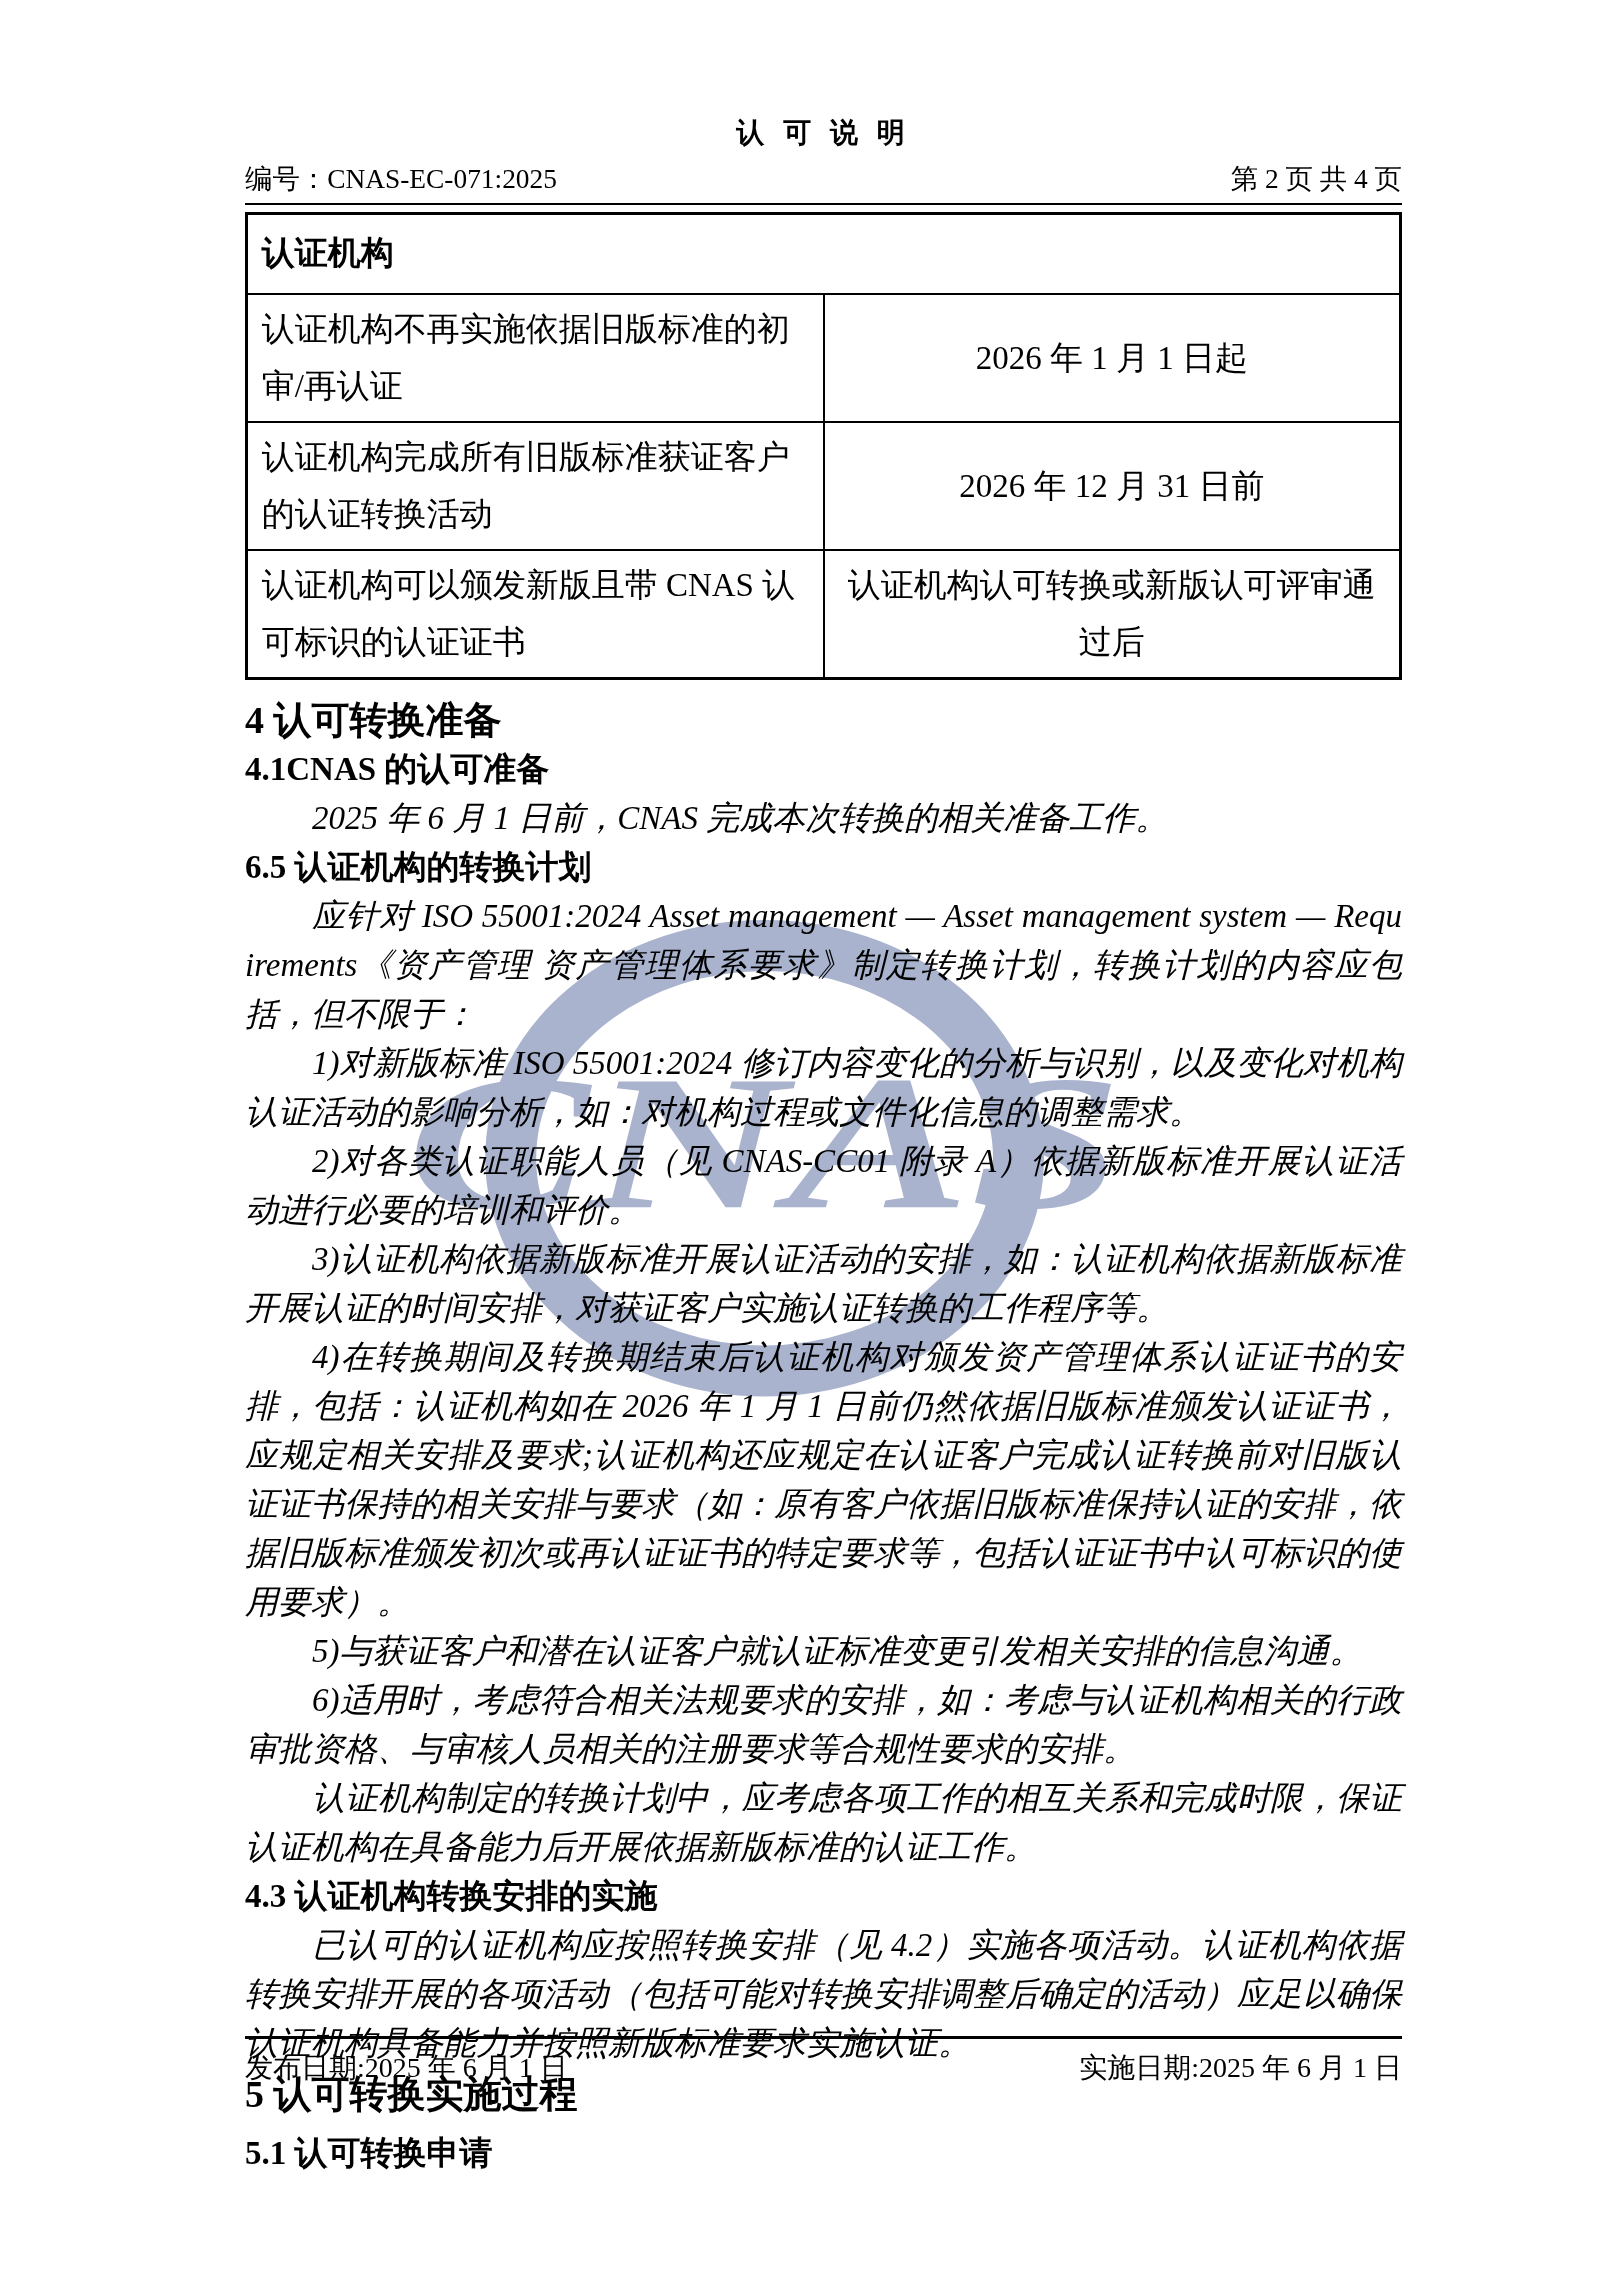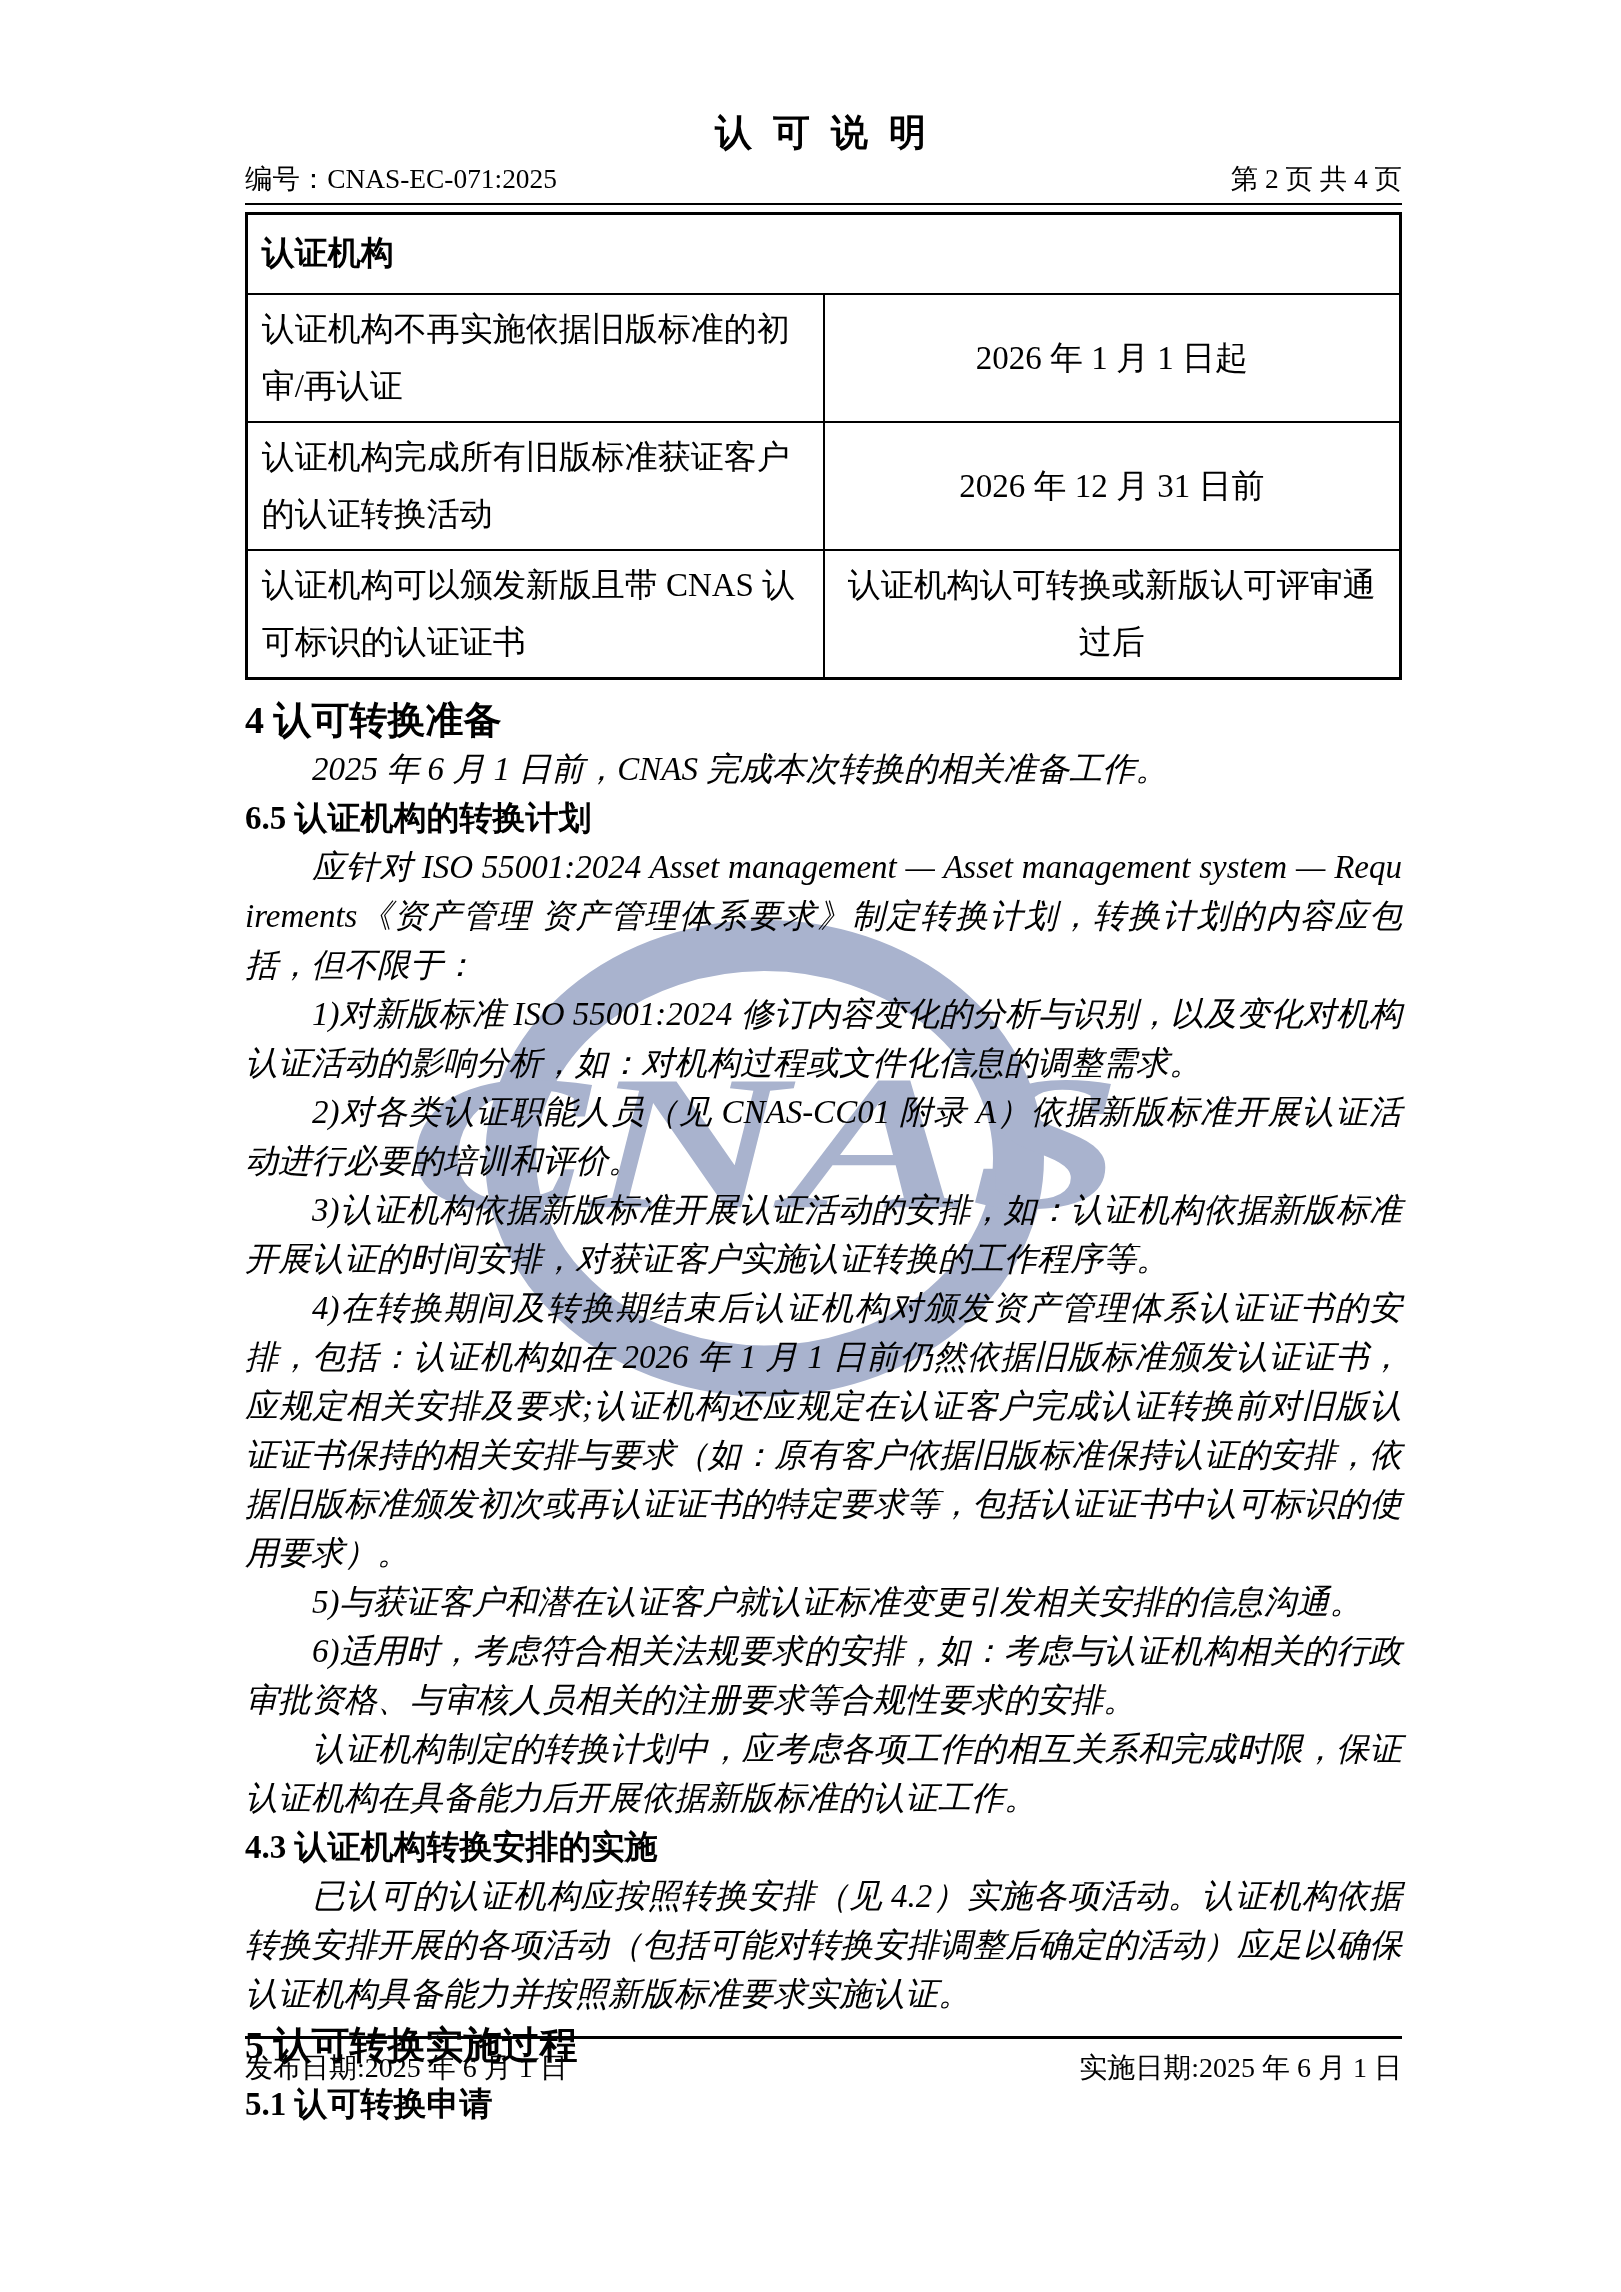--- a/index.html
+++ b/index.html
@@ -26,21 +26,21 @@
   
   .content {
     position: absolute;
     left: 245px;
     top: 110px;
     width: 1157px;
     z-index: 1;
   }
   .doc-title {
     text-align: center;
-    font-size: 37px;
+    font-size: 28px;
     font-weight: bold;
     line-height: 45px;
     letter-spacing: 5.9px;
   }
   .meta-row {
     display: flex;
     justify-content: space-between;
     align-items: flex-start;
     font-size: 27.4px;
     line-height: 33px;
@@ -145,20 +145,21 @@
         </tr>
         <tr>
           <td class="tbl-item">认证机构可以颁发新版且带 CNAS 认可标识的认证证书</td>
           <td class="tbl-time">认证机构认可转换或新版认可评审通过后</td>
         </tr>
       </tbody>
     </table>
 
     <div class="body-text">
       <div class="h-num h-gap">4 认可转换准备</div>
+      <div class="h-sub">4.1CNAS 的认可准备</div>
       <p class="para">2025 年 6 月 1 日前，CNAS 完成本次转换的相关准备工作。</p>
       <div class="h-sub">6.5 认证机构的转换计划</div>
       <p class="para">应针对 ISO 55001:2024 Asset management — Asset management system — Requirements《资产管理 资产管理体系要求》制定转换计划，转换计划的内容应包括，但不限于：</p>
       <p class="para">1)对新版标准 ISO 55001:2024 修订内容变化的分析与识别，以及变化对机构认证活动的影响分析，如：对机构过程或文件化信息的调整需求。</p>
       <p class="para">2)对各类认证职能人员（见 CNAS-CC01 附录 A）依据新版标准开展认证活动进行必要的培训和评价。</p>
       <p class="para">3)认证机构依据新版标准开展认证活动的安排，如：认证机构依据新版标准开展认证的时间安排，对获证客户实施认证转换的工作程序等。</p>
       <p class="para">4)在转换期间及转换期结束后认证机构对颁发资产管理体系认证证书的安排，包括：认证机构如在 2026 年 1 月 1 日前仍然依据旧版标准颁发认证证书，应规定相关安排及要求;认证机构还应规定在认证客户完成认证转换前对旧版认证证书保持的相关安排与要求（如：原有客户依据旧版标准保持认证的安排，依据旧版标准颁发初次或再认证证书的特定要求等，包括认证证书中认可标识的使用要求）。</p>
       <p class="para">5)与获证客户和潜在认证客户就认证标准变更引发相关安排的信息沟通。</p>
       <p class="para">6)适用时，考虑符合相关法规要求的安排，如：考虑与认证机构相关的行政审批资格、与审核人员相关的注册要求等合规性要求的安排。</p>
       <p class="para">认证机构制定的转换计划中，应考虑各项工作的相互关系和完成时限，保证认证机构在具备能力后开展依据新版标准的认证工作。</p>

